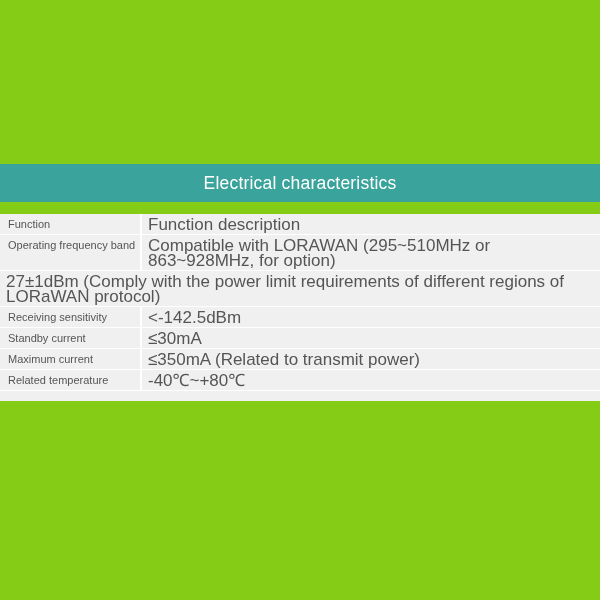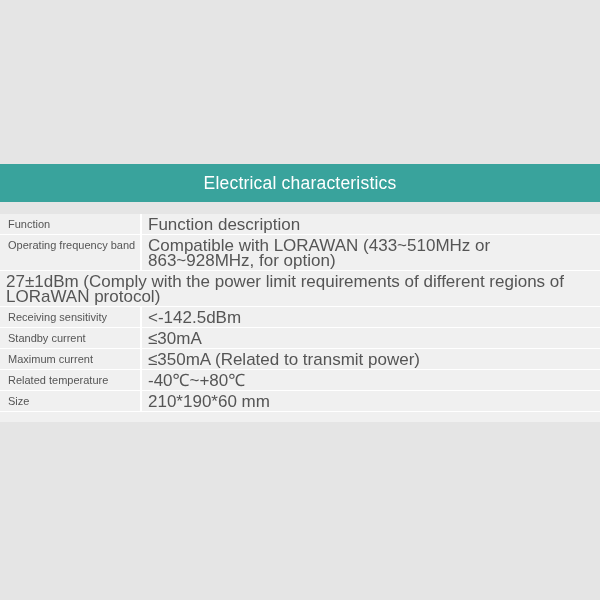--- a/index.html
+++ b/index.html
@@ -2,21 +2,21 @@
 <html><head>
 <meta charset="utf-8">
 <style>
   * { margin: 0; padding: 0; box-sizing: border-box; }
   html, body { width: 600px; height: 600px; background: #ffffff; }
   body { font-family: "Liberation Sans", sans-serif; }
   .page {
     position: relative;
     width: 600px;
     height: 600px;
-    background: #e5e5e5;
+    background: #84cc16;
     overflow: hidden;
   }
   .header-bar {
     position: absolute;
     top: 164px;
     left: 0;
     width: 600px;
     height: 38px;
     background: #39a39c;
     display: flex;
@@ -73,21 +73,21 @@
 
   <div class="spec-table">
   <div class="spec-row">
     <div class="spec-label">Function</div>
     <div class="spec-value">Function description</div>
   </div>
 
 
   <div class="spec-row">
     <div class="spec-label">Operating frequency band</div>
-    <div class="spec-value">Compatible with LORAWAN (433~510MHz or 863~928MHz, for option)</div>
+    <div class="spec-value">Compatible with LORAWAN (295~510MHz or 863~928MHz, for option)</div>
   </div>
 
   <div class="spec-row">
     <div class="spec-value">27±1dBm (Comply with the power limit requirements of different regions of LORaWAN protocol)</div>
   </div>
 
   <div class="spec-row">
     <div class="spec-label">Receiving sensitivity</div>
     <div class="spec-value">&lt;-142.5dBm</div>
   </div>
@@ -101,20 +101,16 @@
     <div class="spec-label">Maximum current</div>
     <div class="spec-value">≤350mA (Related to transmit power)</div>
   </div>
 
 
   <div class="spec-row">
     <div class="spec-label">Related temperature</div>
     <div class="spec-value">-40℃~+80℃</div>
   </div>
 
-  <div class="spec-row">
-    <div class="spec-label">Size</div>
-    <div class="spec-value">210*190*60 mm</div>
-  </div>
 <div class="bottom-strip" style="background: rgb(240, 240, 240);"></div>
     </div>
 
 </div>
 
 </body></html>

